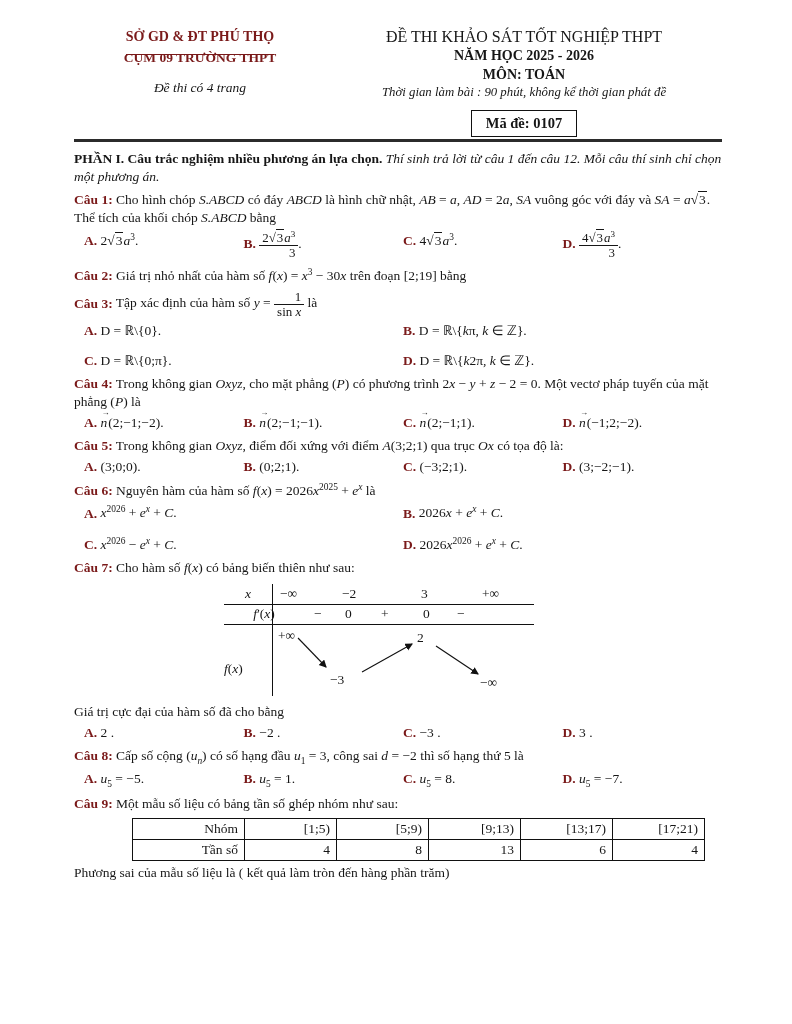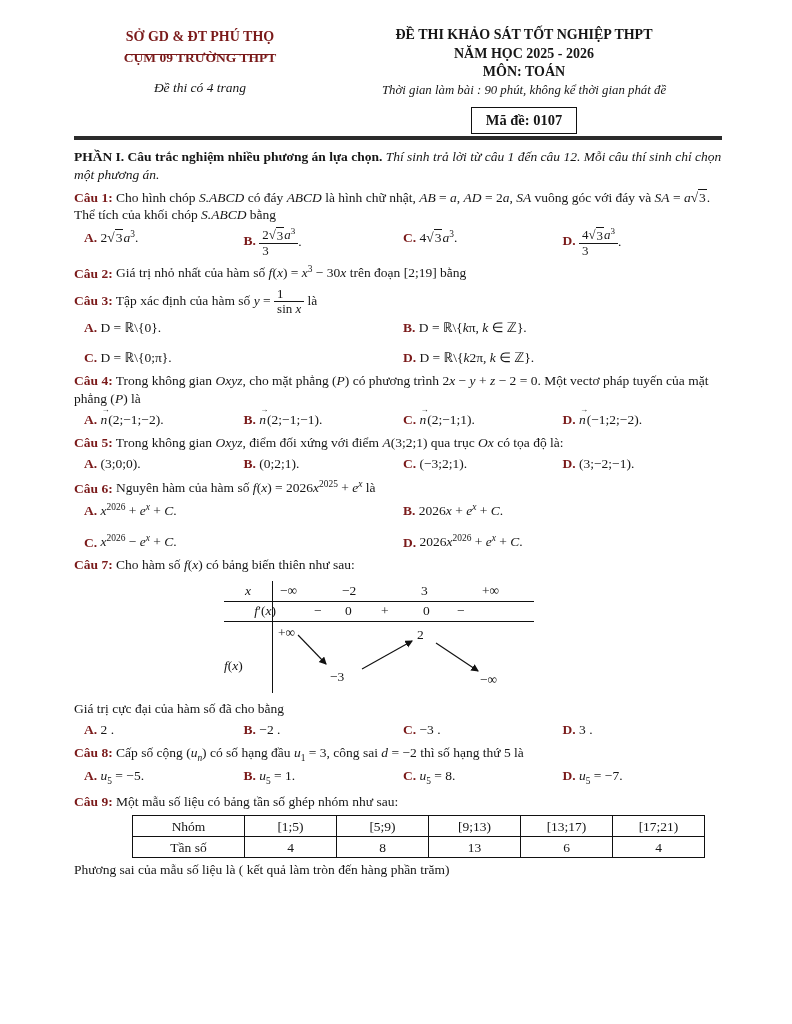--- a/index.html
+++ b/index.html
@@ -7,21 +7,21 @@
   body{width:792px;height:1024px;color:#161616;font-family:"Liberation Serif",serif;font-size:13.5px;line-height:1.33;overflow:hidden}
   .page{padding:26px 70px 8px 74px}
 
   .hdr{display:flex;align-items:flex-start}
   .hdr-left{width:252px;text-align:center;padding-top:2px}
   .hl1{font-weight:bold;font-size:14px;color:var(--acc)}
   .hl1 .u{border-bottom:1.2px solid currentColor;padding-bottom:10px}
   .hl2{font-weight:bold;font-size:13.5px;color:var(--acc);margin-top:2px}
   .hl3{font-style:italic;margin-top:12px}
   .hdr-right{flex:1;text-align:center}
-  .hr1{font-weight:bold;font-size:14px}
+  .hr1{font-weight:normal;font-size:16px}
   .hr2{font-weight:bold;font-size:14px}
   .hr3{font-weight:bold;font-size:14px}
   .hr4{font-weight:normal;font-style:italic;font-size:12.8px}
   .codebox{display:inline-block;border:1.6px solid #111;font-weight:bold;font-size:14.5px;padding:3px 14px;margin-top:8px}
 
   .student{display:flex;align-items:flex-end;margin:14px 0 8px}
   .leader{border-bottom:1.6px dotted #555;margin:0 3px 3px}
   .l1{flex:1.35}
   .l2{flex:1}
   .divider{height:3.5px;background:#2b2b2b;margin:2px 0 8px}
@@ -33,34 +33,34 @@
   .qmid{margin-top:7px}
   .opts{display:grid;grid-template-columns:repeat(4,1fr);padding-left:10px;margin:3px 0 3px}
   .opts.c2{grid-template-columns:1fr 1fr;row-gap:12px}
   .opt{white-space:nowrap}
   .ol{font-weight:bold;color:var(--acc)}
 
   sup{font-size:.7em}
   sub{font-size:.7em}
   .sqrt{white-space:nowrap}
   .rt{border-top:1.1px solid currentColor;padding:0 1px}
-  .frac{display:inline-flex;flex-direction:column;vertical-align:middle;text-align:left;line-height:1.08;font-size:.96em}
+  .frac{display:inline-flex;flex-direction:column;vertical-align:middle;text-align:right;line-height:1.08;font-size:.96em}
   .fn{border-bottom:1px solid currentColor;padding:0 3px}
   .fd{padding:0 3px}
   .vec{position:relative;display:inline-block;font-style:italic;margin-right:1px}
   .vec::after{content:"\2192";position:absolute;left:1px;top:-0.72em;font-size:.6em;font-style:normal}
 
   .bbt{position:relative;width:310px;height:112px;margin:7px 0 4px 150px}
   .bbt .vl{position:absolute;left:48px;top:0;bottom:0;border-left:1.2px solid #111}
   .bbt .hl{position:absolute;left:0;right:0;border-top:1.2px solid #111}
   .bbt span{position:absolute;white-space:nowrap}
   .bbt-svg{position:absolute;left:0;top:0}
 
   .freq{border-collapse:collapse;margin:5px 0 3px 58px}
-  .freq td{border:1.1px solid #111;text-align:center;padding:1px 6px;min-width:92px;height:21px}
+  .freq td{border:1.1px solid #111;text-align:right;padding:1px 6px;min-width:92px;height:21px}
   .freq td:first-child{min-width:112px}
 </style>
 </head>
 <body>
 
 <div class="page">
 
   <div class="hdr">
     <div class="hdr-left">
       <div class="hl1"><span class="u">SỞ GD &amp; ĐT PHÚ THỌ</span></div>
@@ -148,21 +148,21 @@
   </div>
 
   <div class="q">
     <p class="stem"><b class="qlabel">Câu 7:</b> <span>Cho hàm số <i>f</i>(<i>x</i>) có bảng biến thiên như sau:</span></p>
 
     <div class="bbt">
       <div class="vl"></div>
       <div class="hl" style="top:20px"></div>
       <div class="hl" style="top:40px"></div>
       <span style="left:0;top:1px;width:48px;text-align:center"><i>x</i></span>
-      <span style="left:4px;top:21px;width:48px;text-align:right"><i>f</i>′(<i>x</i>)</span>
+      <span style="left:16px;top:21px;width:48px;text-align:center"><i>f</i>′(<i>x</i>)</span>
       <span style="left:0;top:76px;width:48px;text-align:left"><i>f</i>(<i>x</i>)</span>
       <span style="left:56px;top:1px">−∞</span>
       <span style="left:118px;top:1px">−2</span>
       <span style="left:197px;top:1px">3</span>
       <span style="left:258px;top:1px">+∞</span>
       <span style="left:90px;top:21px">−</span>
       <span style="left:121px;top:21px">0</span>
       <span style="left:157px;top:21px">+</span>
       <span style="left:199px;top:21px">0</span>
       <span style="left:233px;top:21px">−</span>

